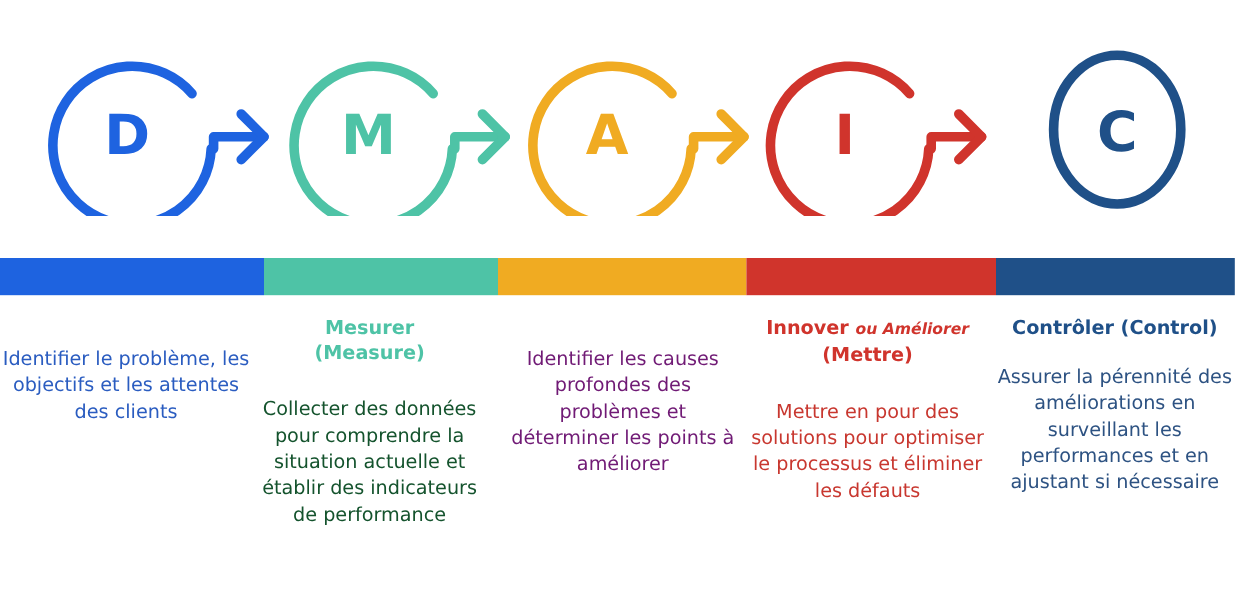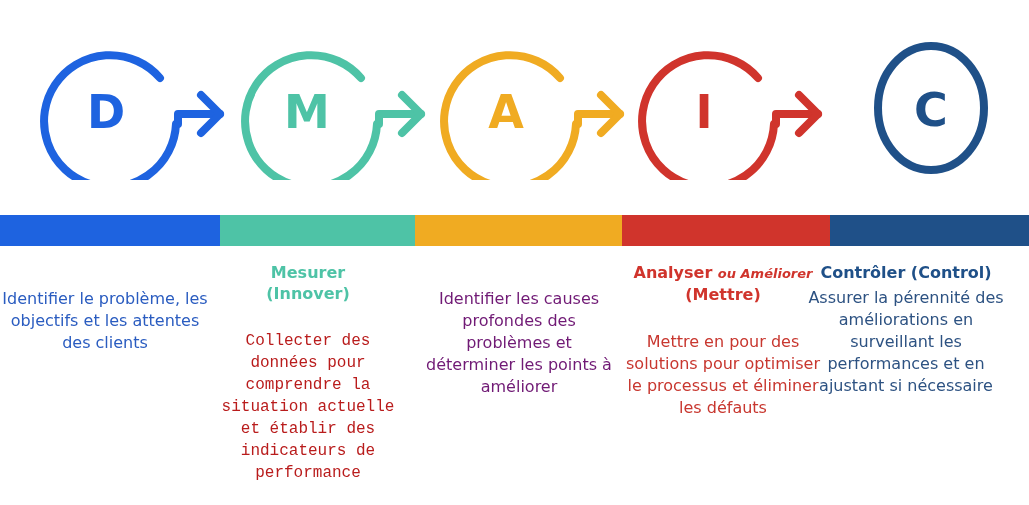--- a/index.html
+++ b/index.html
@@ -69,38 +69,38 @@
   <div class="seg" style="width:199px;background:#1f5088;"></div>
 </div>
 
 <div class="col" style="left:0px;width:210px;color:#1e63e0;">
   <div class="desc" style="color:#2a5cc0;">Identifier le problème, les objectifs et les attentes des clients</div>
 </div>
 
 <div class="col" style="left:208px;width:200px;color:#4ec3a6;">
   <div class="title">
     <div>Mesurer</div>
-    <div>(Innover)</div>
+    <div>(Measure)</div>
   </div>
-  <div class="desc" style="color:#b91c1c;font-family:Liberation Mono, monospace;">Collecter des données pour comprendre la situation actuelle et établir des indicateurs de performance</div>
+  <div class="desc" style="color:#14532d;">Collecter des données pour comprendre la situation actuelle et établir des indicateurs de performance</div>
 </div>
 
 <div class="col" style="left:424px;width:190px;color:#f0ab22;">
   <div class="desc" style="color:#701a75;">Identifier les causes profondes des problèmes et déterminer les points à améliorer</div>
 </div>
 
 <div class="col" style="left:623px;width:200px;color:#d0342c;">
   <div class="title">
     <div>
-      <span>Analyser</span>
+      <span>Innover</span>
       <i>ou Améliorer</i>
     </div>
     <div>(Mettre)</div>
   </div>
   <div class="desc" style="color:#c8372f;">Mettre en pour des solutions pour optimiser le processus et éliminer les défauts</div>
 </div>
 
-<div class="col" style="left:808px;width:196px;color:#1f5088;">
+<div class="col" style="left:831px;width:196px;color:#1f5088;">
   <div class="title">
     <div>Contrôler (Control)</div>
   </div>
-  <div class="desc" style="margin-top:4px;color:#2d5282;">Assurer la pérennité des améliorations en surveillant les performances et en ajustant si nécessaire</div>
+  <div class="desc" style="margin-top:20px;color:#2d5282;">Assurer la pérennité des améliorations en surveillant les performances et en ajustant si nécessaire</div>
 </div>
 
 </body></html>

